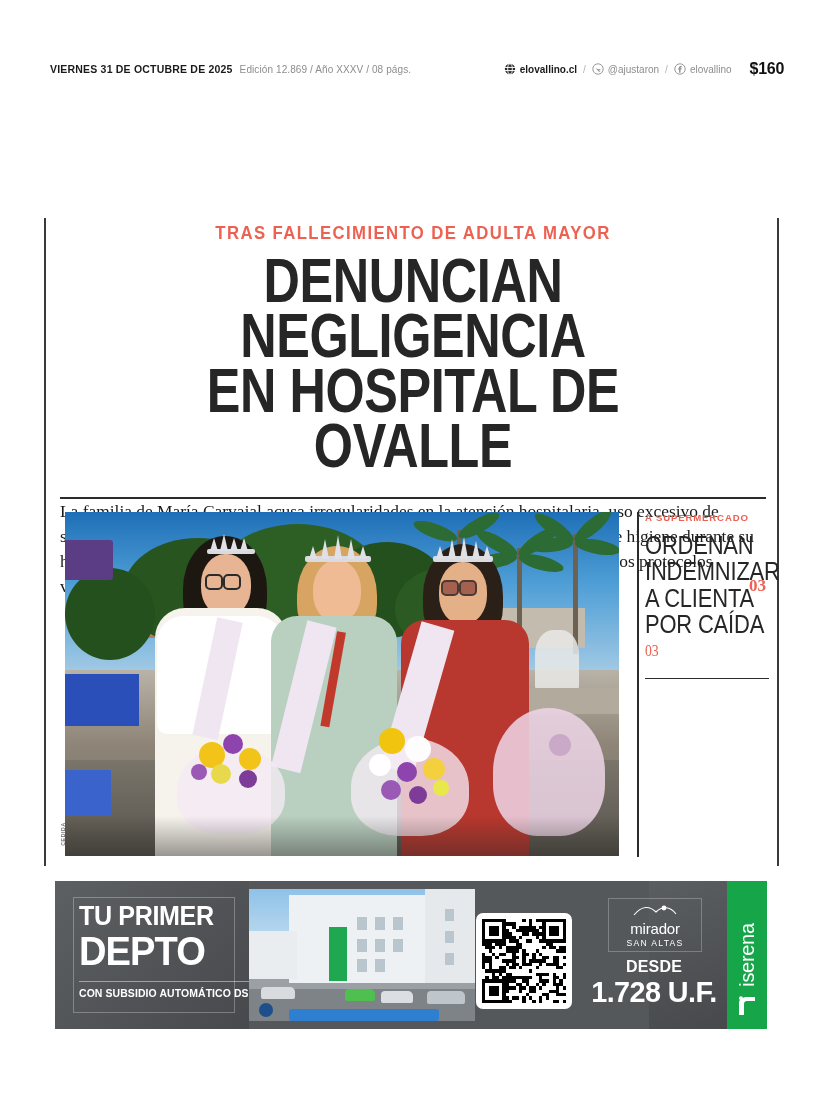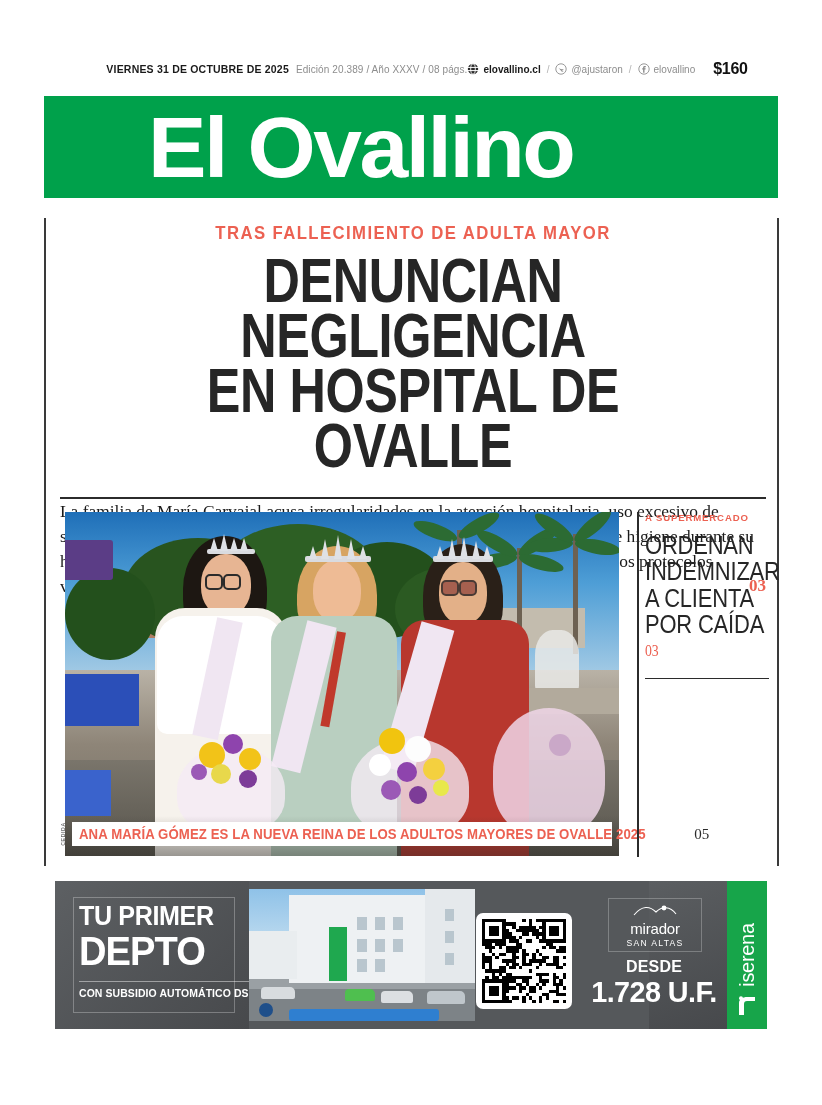--- a/index.html
+++ b/index.html
@@ -7,22 +7,22 @@
     width:822px;height:1105px;
     font-family:"Liberation Sans", sans-serif;
     color:#1a1a1a;
     -webkit-font-smoothing:antialiased;
     overflow:hidden;
   }
   .page{position:relative;width:822px;height:1105px;background:#fff;}
 
   
   .topbar{
-    position:absolute;left:60px;top:58px;width:734px;height:22px;
-    display:flex;align-items:center;justify-content:center;
+    position:absolute;left:50px;top:58px;width:734px;height:22px;
+    display:flex;align-items:center;justify-content:space-between;
   }
   .dateline{display:flex;align-items:baseline;gap:7px;white-space:nowrap;}
   .dateline .dt{font-size:10.5px;font-weight:bold;letter-spacing:.2px;color:#1a1a1a;}
   .dateline .ed{font-size:10px;color:#8d8d8d;letter-spacing:.1px;}
   .socials{display:flex;align-items:center;gap:6px;white-space:nowrap;}
   .socials .sep{color:#b5b5b5;font-size:10px;}
   .s-item{display:flex;align-items:center;gap:4px;}
   .s-item .lbl{font-size:10px;color:#8d8d8d;}
   .s-item.primary .lbl{color:#1a1a1a;font-weight:bold;}
   .price{font-size:16px;font-weight:bold;color:#111;margin-left:12px;letter-spacing:-.3px;}
@@ -209,21 +209,21 @@
   .iser-mark{position:absolute;left:10px;bottom:12px;width:20px;height:22px;}
 </style>
 </head>
 <body>
 
 <div class="page">
 
   <div class="topbar">
     <div class="dateline">
       <span class="dt">VIERNES 31 DE OCTUBRE DE 2025</span>
-      <span class="ed">Edición 20.389 / Año XXXV / 08 págs.</span>
+      <span class="ed">Edición 12.869 / Año XXXV / 08 págs.</span>
     </div>
     <div class="socials">
       <span class="s-item primary">
         <span class="glyph">
           <svg width="12" height="12" viewBox="0 0 12 12">
               <circle cx="6" cy="6" r="5.2" fill="#2b2b2b"></circle>
               <path d="M0.8 4.4h10.4M0.8 7.6h10.4" stroke="#fff" stroke-width="1"></path>
               <ellipse cx="6" cy="6" rx="2.3" ry="5.2" fill="none" stroke="#fff" stroke-width="0.9"></ellipse>
             </svg>
         </span>
@@ -246,23 +246,20 @@
               <circle cx="6" cy="6" r="5.2" fill="none" stroke="#8d8d8d" stroke-width="0.9"></circle>
               <path d="M6.9 4.2h.9V2.9h-1.2c-1 0-1.5.6-1.5 1.5v.8h-.9v1.3h.9v3.3h1.4V6.5h1l.15-1.3H6.5v-.6c0-.3.1-.4.4-.4z" fill="#8d8d8d"></path>
             </svg>
         </span>
         <span class="lbl">elovallino</span>
       </span>
       <span class="price">$160</span>
     </div>
   </div>
 
-  <div class="masthead">
-    <div class="logo">El Ovallino</div>
-  </div>
 
   <div class="vrule"></div>
   <div class="vrule2"></div>
 
   <div class="lead">
     <div class="kicker">TRAS FALLECIMIENTO DE ADULTA MAYOR</div>
     <div class="headline">
       <span>DENUNCIAN NEGLIGENCIA</span>
       <span class="l2">EN HOSPITAL DE OVALLE</span>
     </div>
@@ -395,24 +392,20 @@
       </div>
 
       <div style="position:absolute;left:0;bottom:0;width:100%;height:40px;background:linear-gradient(rgba(40,38,34,0),rgba(40,38,34,.45));"></div>
     </div>
   </div>
 
   <div class="credit">
     <span>CEDIDA</span>
   </div>
 
-  <div class="caption">
-    <span class="ctxt">ANA MARÍA GÓMEZ ES LA NUEVA REINA DE LOS ADULTOS MAYORES DE OVALLE 2025</span>
-    <span class="cpg">05</span>
-  </div>
 
   <div class="side-divider"></div>
   <div class="sidebar">
 
     <div class="side-item">
       <div class="side-kicker">A SUPERMERCADO</div>
       <div class="side-title">
         <span>ORDENAN</span>
         <span>INDEMNIZAR</span>
         <span>A CLIENTA</span>

